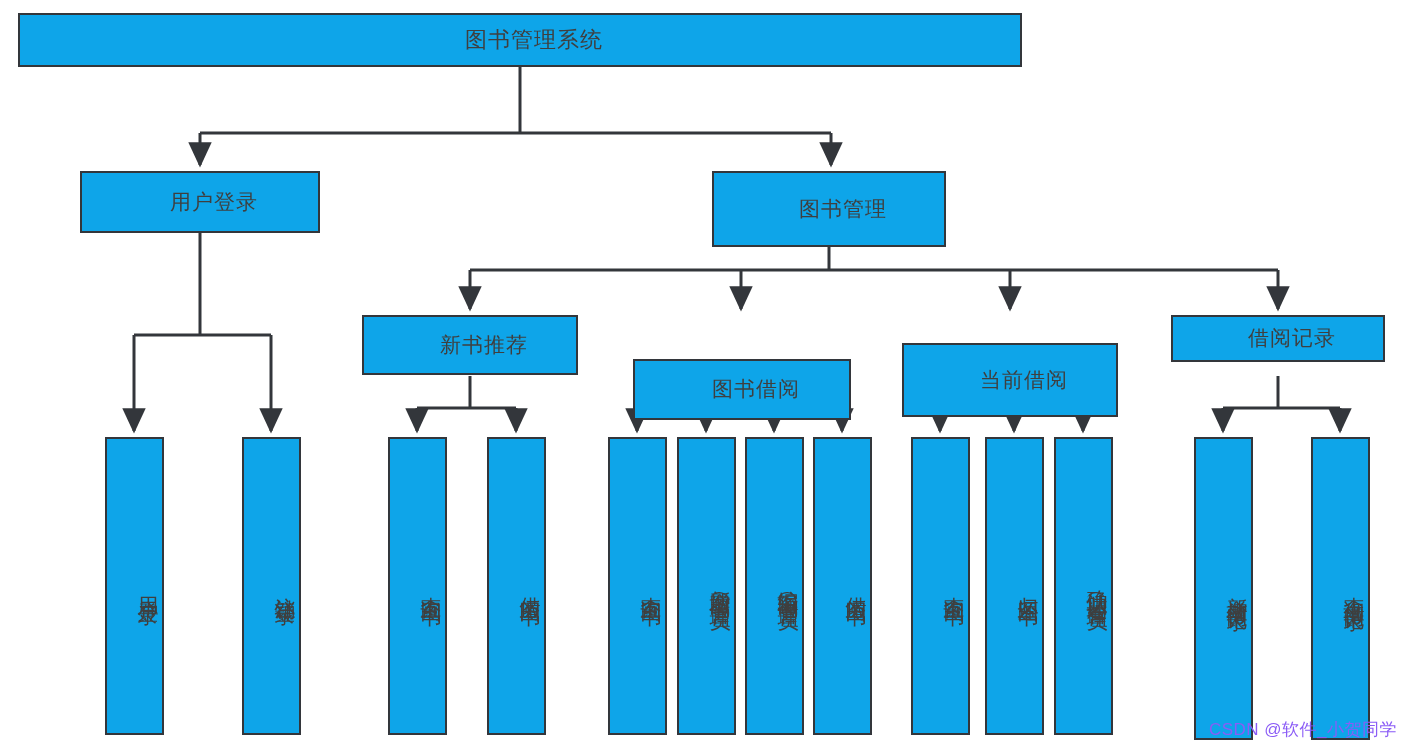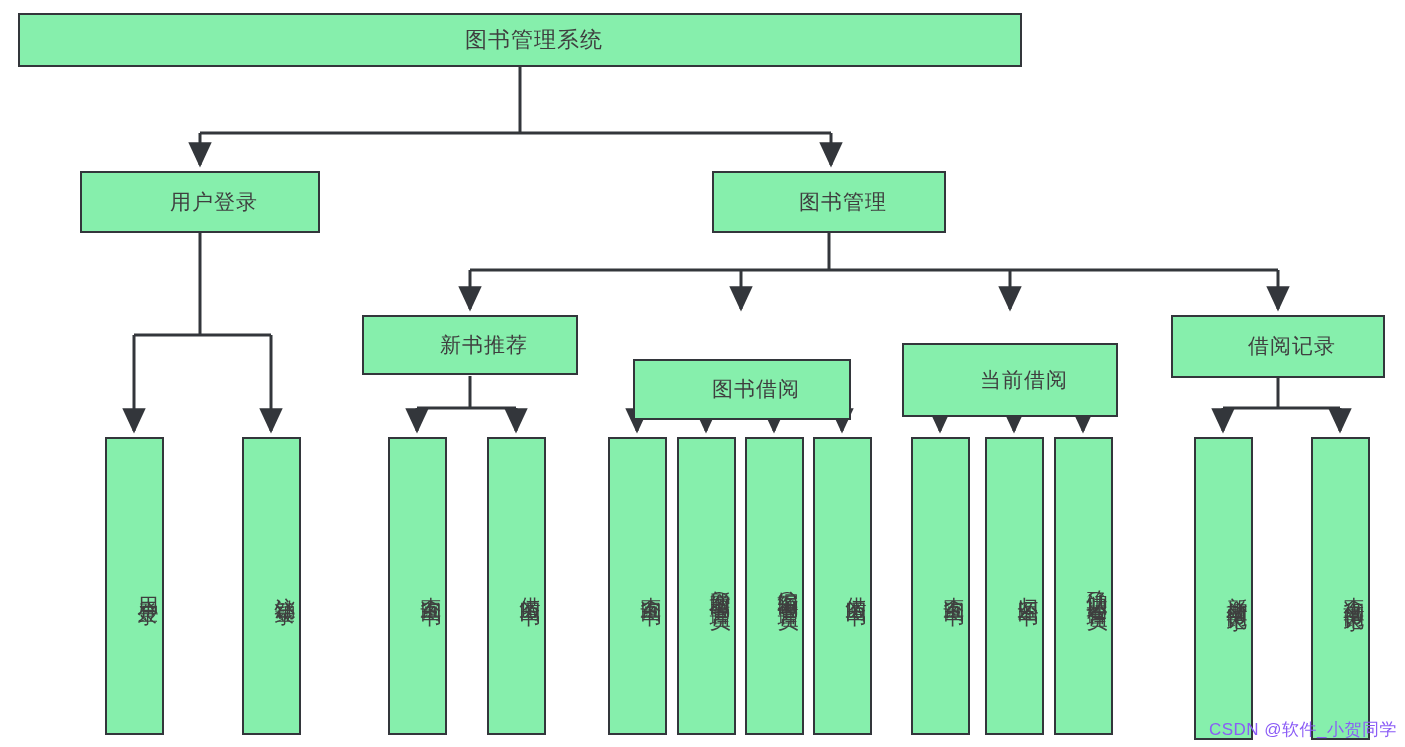--- a/index.html
+++ b/index.html
@@ -21,21 +21,21 @@
     position: absolute;
     left: 0;
     top: 0;
     width: 1405px;
     height: 747px;
     pointer-events: none;
   }
   .node {
     position: absolute;
     box-sizing: border-box;
-    background: #86efac;
+    background: #0ea5e9;
     border: 2px solid #33363b;
     display: flex;
     align-items: center;
     justify-content: center;
     color: #3f3f3f;
     z-index: 2;
     padding-left: 28px;
   }
   .node .label {
     display: block;
@@ -131,34 +131,34 @@
     </g>
   </svg>
 
   <div class="node root horiz" style="left:18px; top:13px; width:1004px; height:54px;">
     <span class="label">图书管理系统</span>
   </div>
 
   <div class="node horiz" style="left:80px; top:171px; width:240px; height:62px;">
     <span class="label">用户登录</span>
   </div>
-  <div class="node horiz" style="left:712px; top:171px; width:234px; height:62px;">
+  <div class="node horiz" style="left:712px; top:171px; width:234px; height:76px;">
     <span class="label">图书管理</span>
   </div>
 
   <div class="node horiz" style="left:362px; top:315px; width:216px; height:60px;">
     <span class="label">新书推荐</span>
   </div>
   <div class="node horiz" style="left:633px; top:315px; width:218px; height:61px;margin-top:44px;">
     <span class="label">图书借阅</span>
   </div>
   <div class="node horiz" style="left:902px; top:315px; width:216px; height:74px;margin-top:28px;">
     <span class="label">当前借阅</span>
   </div>
-  <div class="node horiz" style="left:1171px; top:315px; width:214px; height:63px;">
+  <div class="node horiz" style="left:1171px; top:315px; width:214px; height:47px;">
     <span class="label">借阅记录</span>
   </div>
 
   <div class="node vert" style="left:105px; top:437px; width:59px; height:298px;">
     <span class="label">用户登录</span>
   </div>
   <div class="node vert" style="left:242px; top:437px; width:59px; height:298px;">
     <span class="label">注销登录</span>
   </div>
   <div class="node vert" style="left:388px; top:437px; width:59px; height:298px;">

